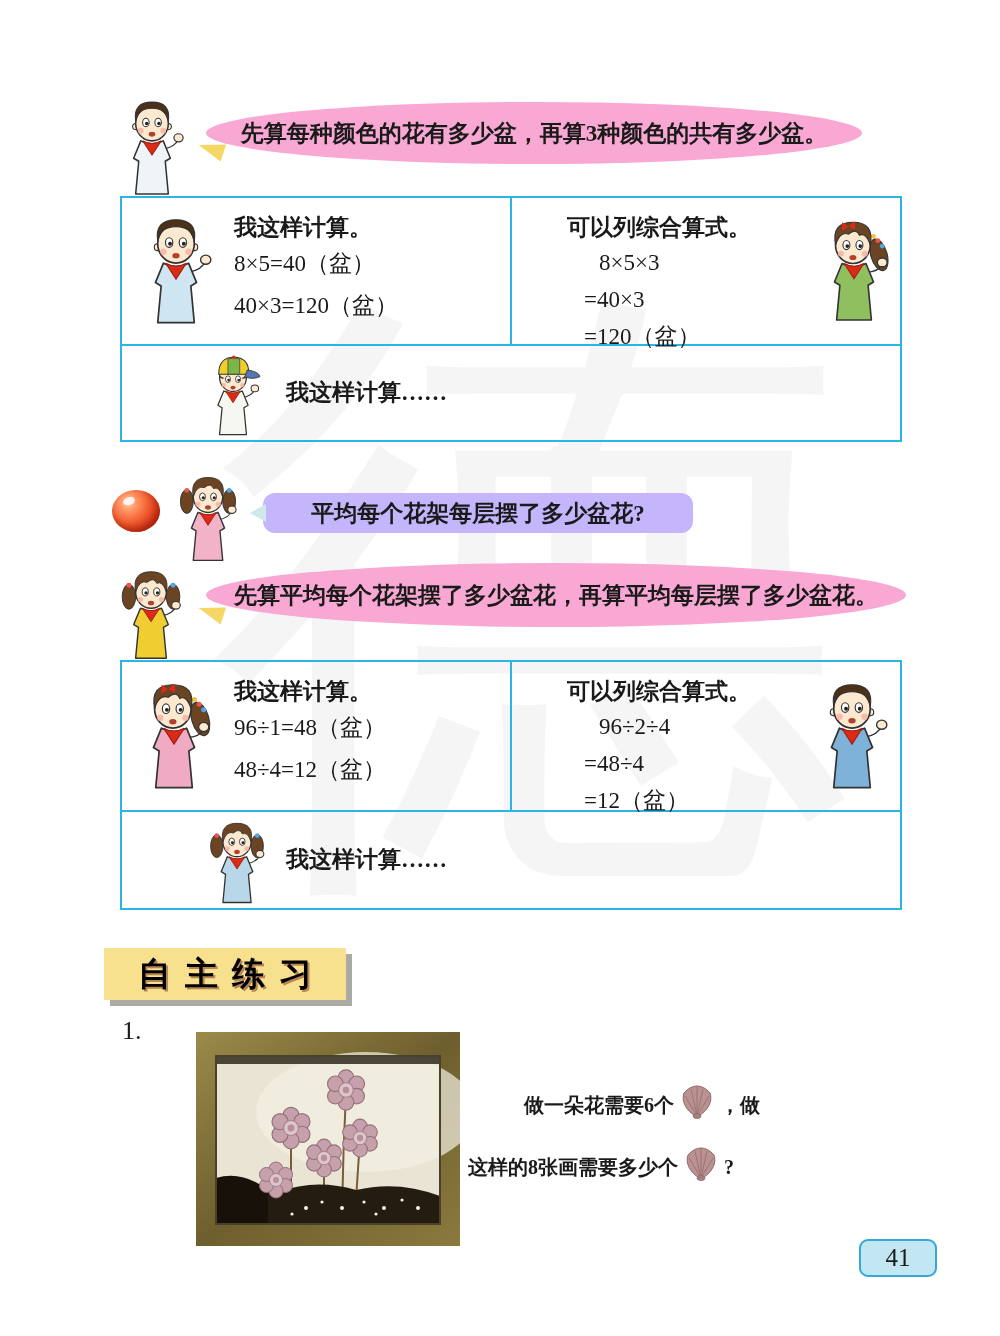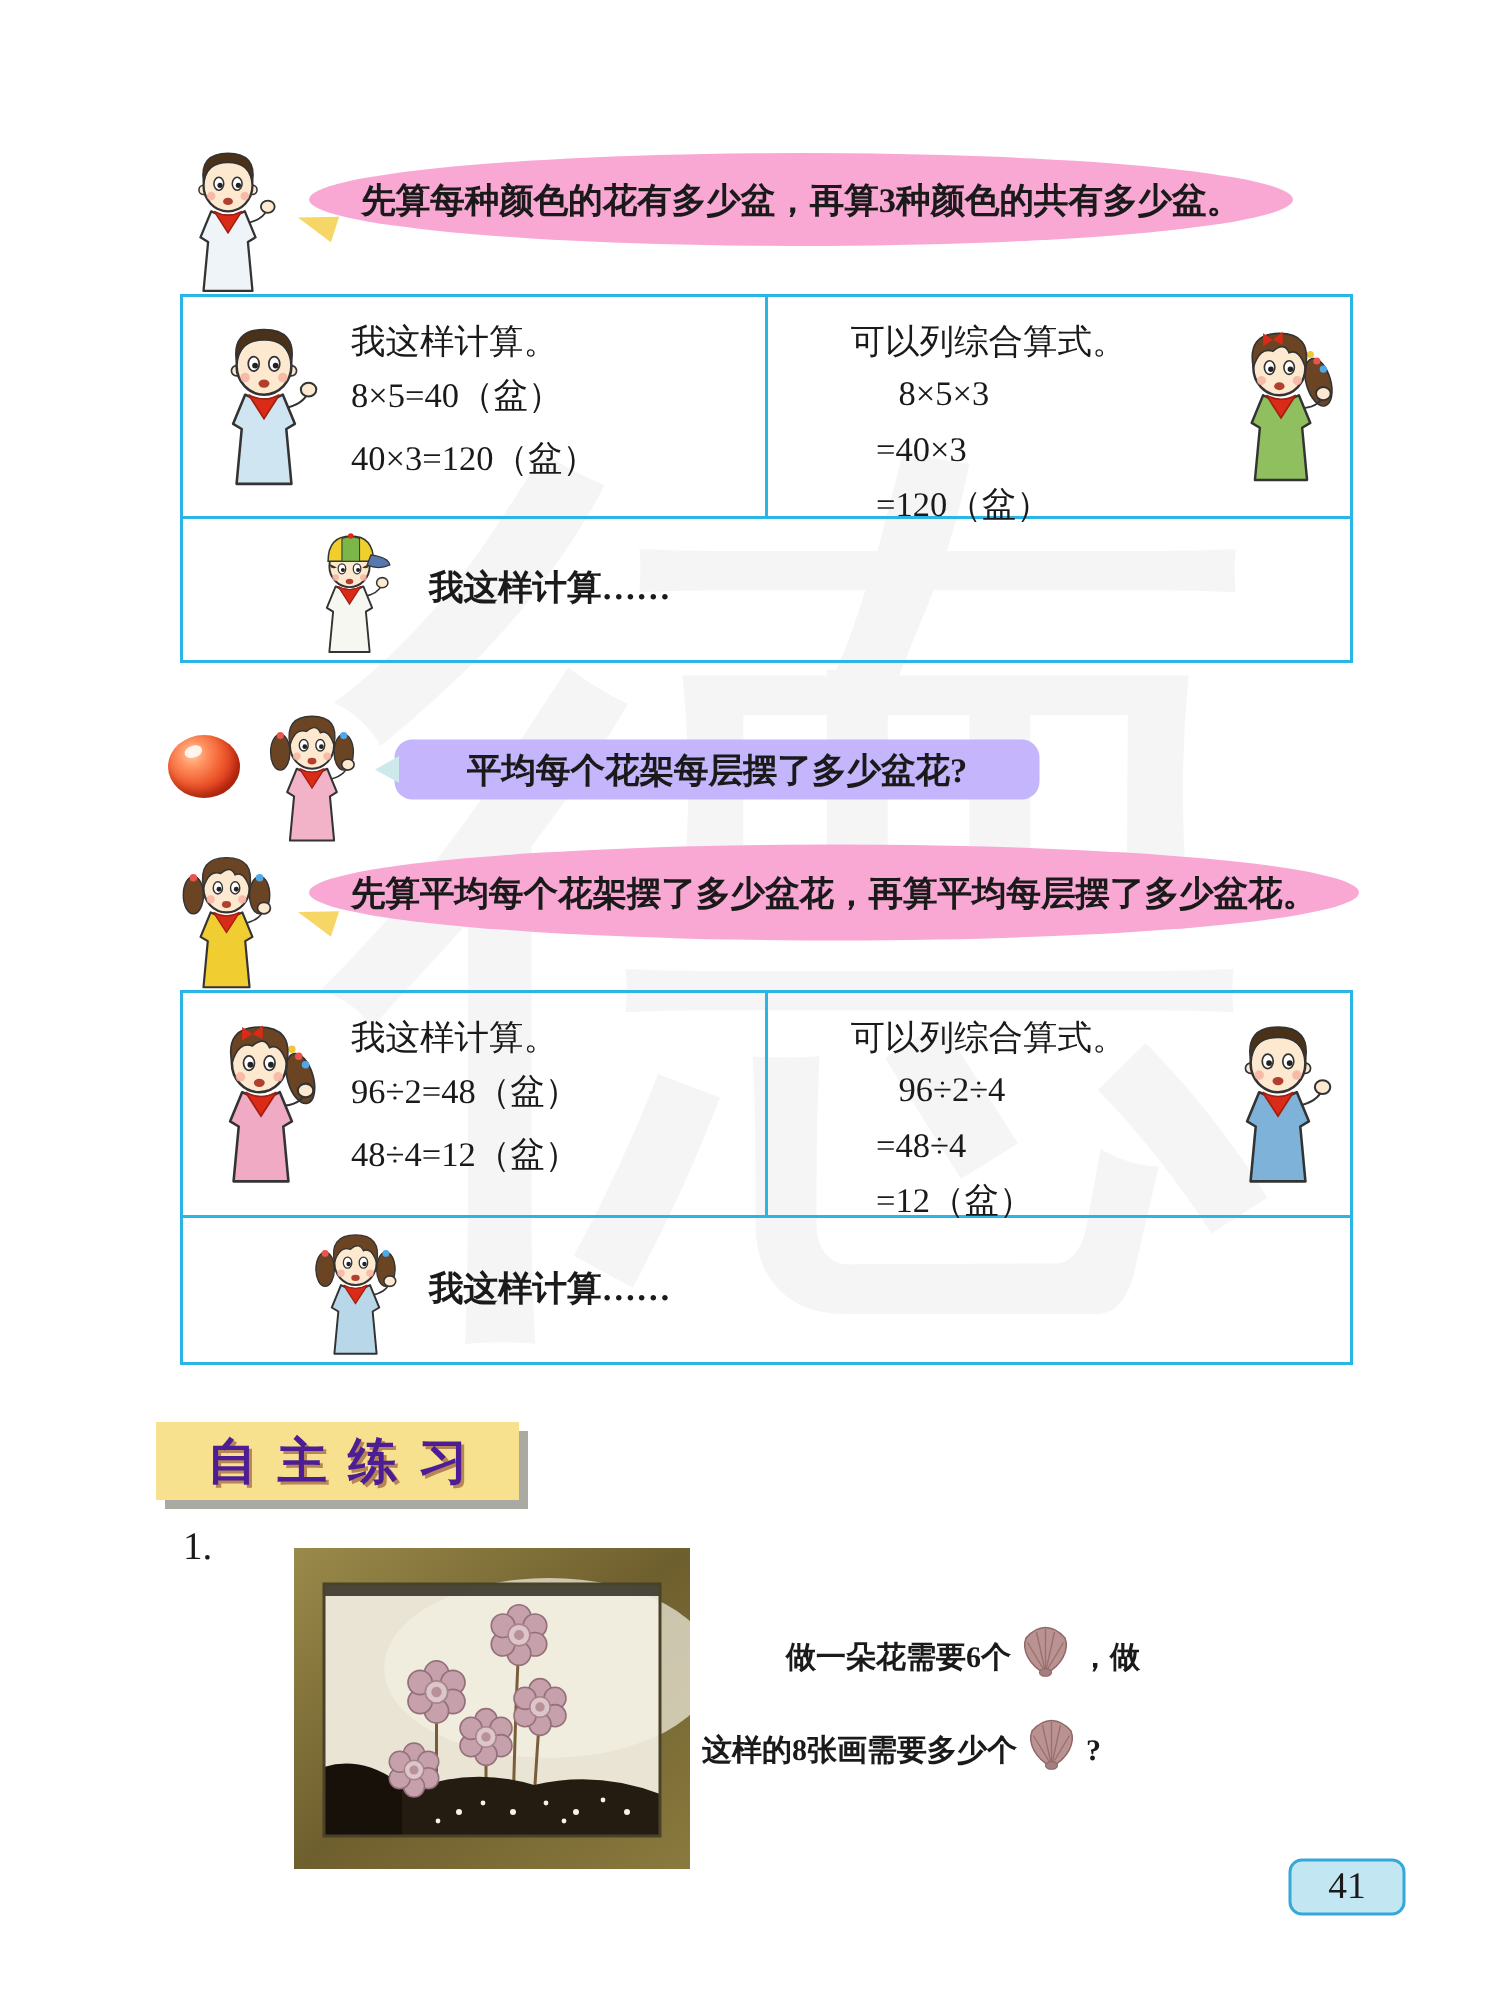--- a/index.html
+++ b/index.html
@@ -34,21 +34,21 @@
     border-style:solid;border-width:9px 16px 9px 0;
     border-color:transparent #cde9ec transparent transparent;
   }
 
   
   .calc-table{position:absolute;border:2px solid #2ab5e6;z-index:1;}
   .t-main{display:flex;border-bottom:2px solid #2ab5e6;}
   .t-left{width:388px;border-right:2px solid #2ab5e6;position:relative;}
   .t-right{flex:1;position:relative;}
   .t-bottom{position:relative;}
-  .cell-title{font-size:23px;font-weight:normal;}
+  .cell-title{font-size:23px;font-weight:bold;}
   .eq-line{font-size:23px;line-height:42px;white-space:nowrap;}
   .eq-block{position:absolute;}
   .eq-compact .eq-line{line-height:37px;}
   .indent{padding-left:15px;}
   .bottom-text{position:absolute;font-size:23px;font-weight:bold;top:50%;transform:translateY(-50%);white-space:nowrap;}
 
   .kid{position:absolute;z-index:2;}
 
   .bead{
     position:absolute;border-radius:50%;z-index:1;
@@ -59,21 +59,21 @@
     content:"";position:absolute;left:22%;top:16%;width:26%;height:20%;
     background:rgba(255,255,255,0.85);border-radius:50%;transform:rotate(-18deg);
   }
 
   
   .banner{
     position:absolute;background:#f7e08e;box-shadow:6px 6px 0 #aaaaa2;z-index:1;
     display:flex;align-items:center;justify-content:center;
   }
   .banner-text{
-    font-size:33px;font-weight:bold;color:#4c1d95;letter-spacing:14px;padding-left:14px;
+    font-size:33px;font-weight:bold;color:#000000;letter-spacing:14px;padding-left:14px;
     text-shadow:2px 2px 0 rgba(130,60,40,0.55);
     font-family:"Liberation Sans","DejaVu Sans",sans-serif;
   }
   .item-number{position:absolute;font-size:26px;z-index:1;}
   .picture{position:absolute;z-index:1;}
   .question{
     position:absolute;z-index:1;font-size:20px;font-weight:bold;line-height:62px;white-space:nowrap;
   }
   .question .q-line2{margin-top:0;}
   .shell{display:inline-block;width:42px;height:36px;vertical-align:-8px;margin:0 2px;}
@@ -244,21 +244,21 @@
   </div>
 
   <div class="calc-table" style="left:120px;top:660px;width:778px;height:246px">
     <div class="t-main" style="height:148px">
       <div class="t-left">
         <svg class="kid" style="left:12px;top:14px;width:80px;height:118px;--shirt:#f0aac4;--hair:#6b4423" viewBox="0 0 70 100">
             <use href="#sym-girl-pony"></use>
           </svg>
         <div style="position:absolute;left:112px;top:14px">
           <div class="cell-title">我这样计算。</div>
-          <div class="eq-line">96÷2=48（盆）</div>
+          <div class="eq-line">96÷1=48（盆）</div>
           <div class="eq-line">48÷4=12（盆）</div>
         </div>
       </div>
       <div class="t-right">
         <div class="cell-title" style="position:absolute;left:55px;top:14px">可以列综合算式。</div>
         <div class="eq-block eq-compact" style="left:72px;top:46px">
           <div class="eq-line indent">96÷2÷4</div>
           <div class="eq-line">=48÷4</div>
           <div class="eq-line">=12（盆）</div>
         </div>

